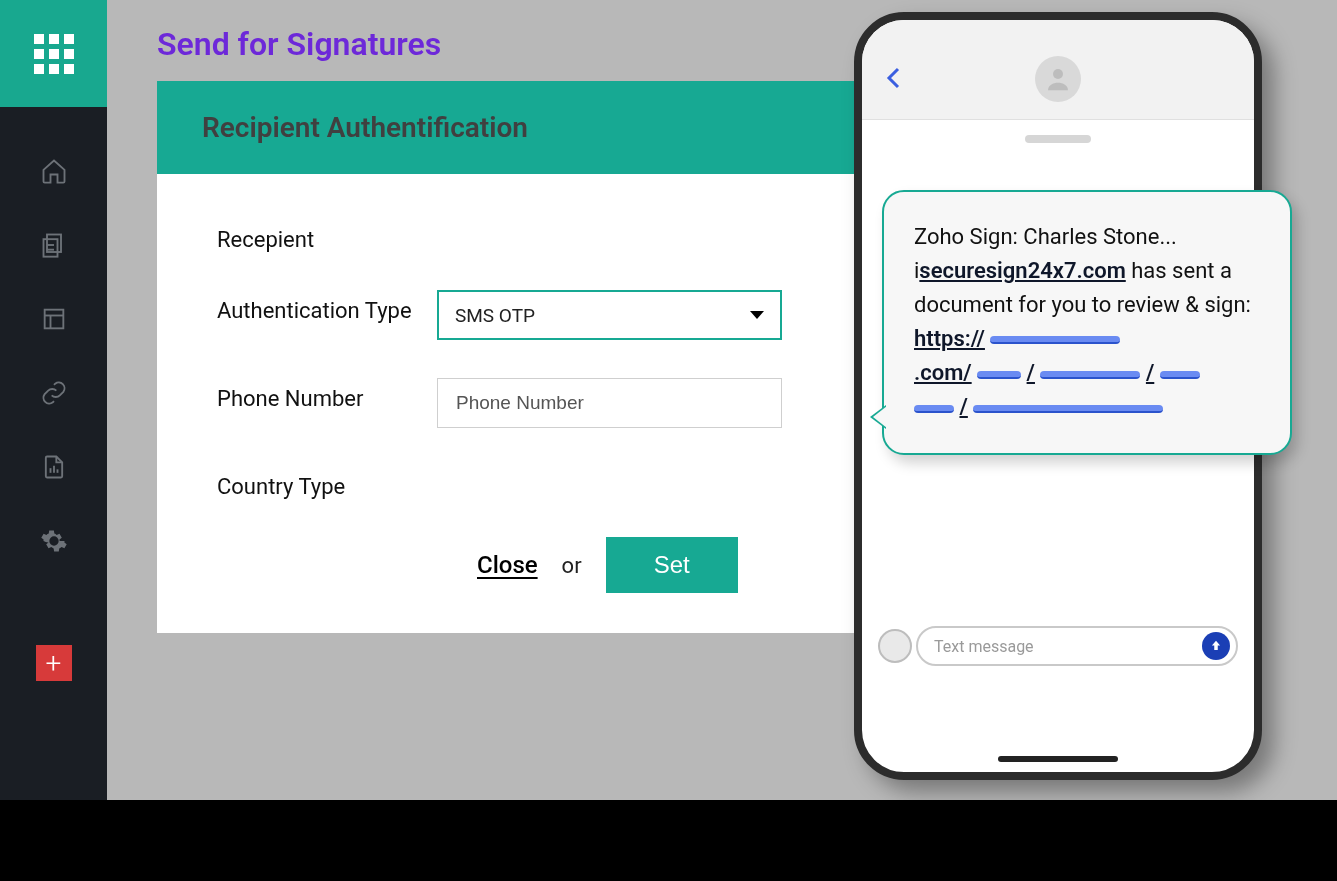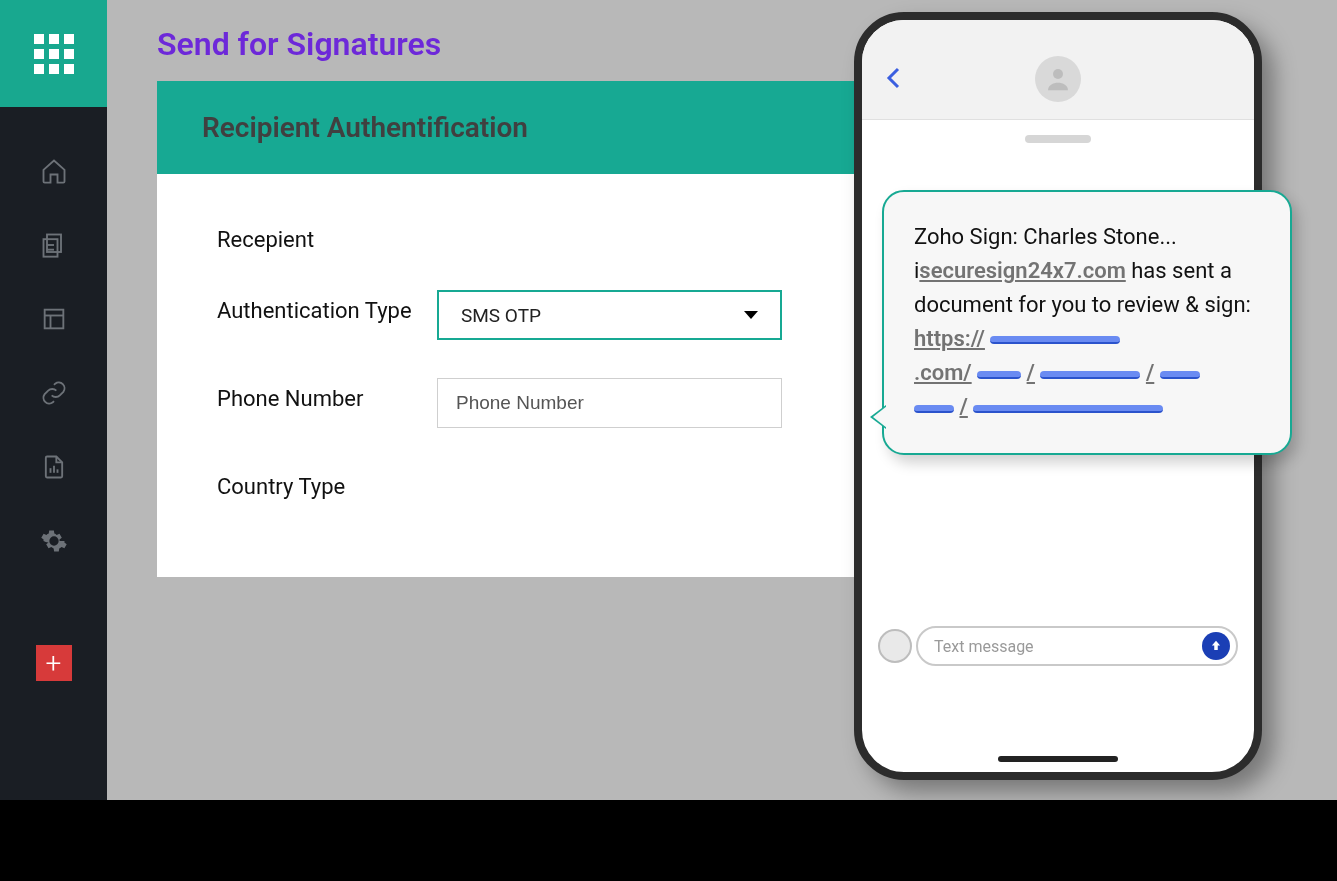--- a/index.html
+++ b/index.html
@@ -109,21 +109,21 @@
     padding-top: 8px;
   }
   .form-control-wrap { flex: 1; }
   .select-box {
     width: 345px;
     height: 50px;
     border: 1px solid #cfcfcf;
     display: flex;
     align-items: center;
     justify-content: space-between;
-    padding: 0 22px;
+    padding: 0 16px;
     font-size: 19px;
     color: #222;
     background: #fff;
   }
   .select-box.active { border: 2px solid #17a993; }
   .select-box .caret {
     width: 0; height: 0;
     border-left: 7px solid transparent;
     border-right: 7px solid transparent;
     border-top: 8px solid #000;
@@ -244,21 +244,21 @@
   .msg-bubble::after {
     content: "";
     position: absolute;
     left: -11px;
     bottom: 25px;
     width: 0; height: 0;
     border-top: 11px solid transparent;
     border-bottom: 11px solid transparent;
     border-right: 14px solid #f7f7f7;
   }
-  .link-txt { color: #737373; text-decoration: underline; font-weight: 600; }
+  .link-txt { color: #0f172a; text-decoration: underline; font-weight: 600; }
   .wavy {
     display: inline-block;
     height: 8px;
     background: #6a8bf2;
     border-radius: 4px;
     border-bottom: 2px solid #2b53cc;
     vertical-align: middle;
   }
   .phone-input-row {
     position: absolute;
@@ -390,20 +390,25 @@
           </div>
         </div>
         <div class="form-row">
           <div class="form-label">Phone Number</div>
           <div class="form-control-wrap">
             <input class="text-input" placeholder="Phone Number" style="">
           </div>
         </div>
         <div class="form-row">
           <div class="form-label">Country Type</div>
+        </div>
+        <div class="modal-footer">
+          <span class="close-link">Close</span>
+          <span class="or-text">or</span>
+          <button class="set-btn">Set</button>
         </div>
       </div>
     </div>
   </main>
 </div>
 
 <div class="phone">
   <div class="phone-top">
     <div class="phone-back">
       <svg width="14" height="22" viewBox="0 0 14 22" fill="none" stroke="#3b5fe0" stroke-width="3">

